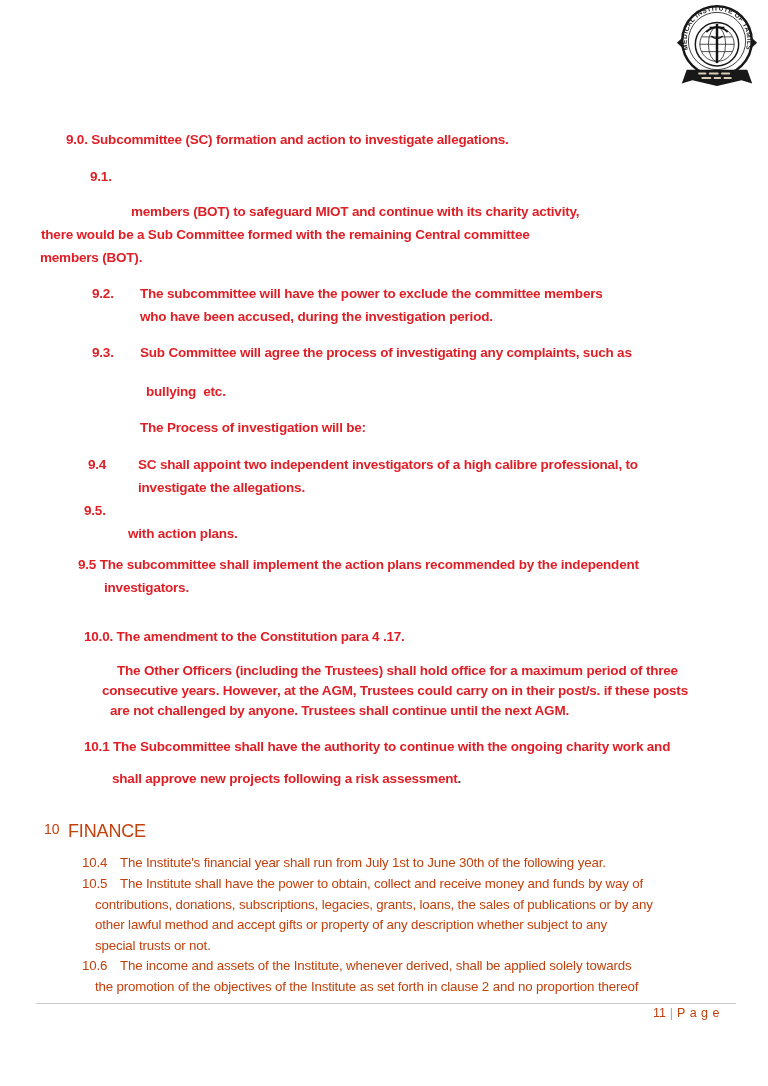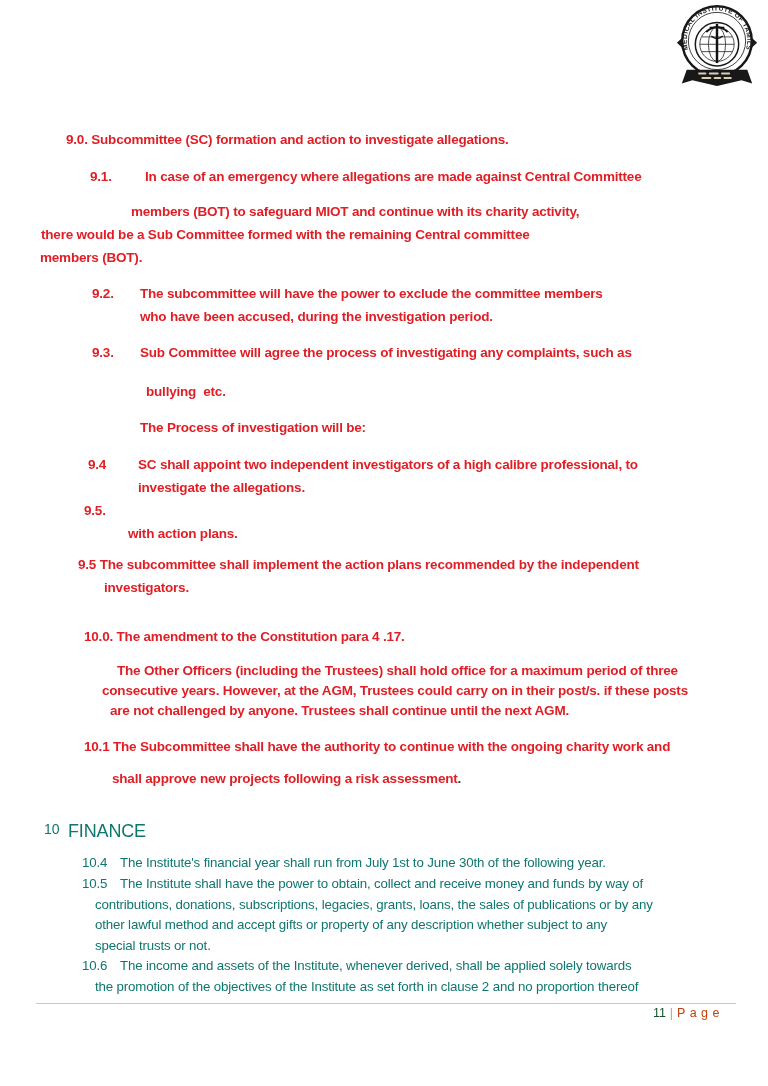--- a/index.html
+++ b/index.html
@@ -2,27 +2,27 @@
 <html><head>
 <meta charset="utf-8">
 <style>
   html,body{margin:0;padding:0;background:#ffffff;}
   .page{
     position:relative;width:768px;height:1086px;background:#ffffff;overflow:hidden;
     font-family:"Liberation Sans","DejaVu Sans",sans-serif;
   }
   .ln{position:absolute;white-space:pre;line-height:1;}
   .red{color:#e01e25;font-weight:700;font-size:13.5px;letter-spacing:-0.2px;}
-  .blk{color:#0f766e;font-weight:400;font-size:13.3px;letter-spacing:-0.15px;}
+  .blk{color:#c2410c;font-weight:400;font-size:13.3px;letter-spacing:-0.15px;}
   .u{text-underline-offset:3px;}
   .darkdot{color:#3a3a3a;}
   .seal{position:absolute;left:676px;top:5px;}
   .footer-rule{position:absolute;left:36px;top:1003px;width:700px;height:1px;background:#c9c9c9;}
   .footer{position:absolute;top:1007px;right:48px;font-size:12.5px;line-height:1;}
-  .pg-num{color:#14532d;text-align:center;}
+  .pg-num{color:#c2410c;text-align:center;}
   .pg-sep{color:#a6a6a6;margin:0 4px;}
   .pg-label{color:#c2410c;letter-spacing:0.5px;text-align:center;}
 </style>
 </head>
 <body>
 
 <div class="page">
 
   <svg class="seal" width="82" height="90" viewBox="0 0 100 110">
     <path d="M50 0 L99 46 L50 92 L1 46 Z" fill="#181818"></path>
@@ -55,21 +55,20 @@
       <rect x="55" y="82.5" width="11" height="2.4" rx="1"></rect>
       <rect x="31" y="88" width="12" height="2.4" rx="1"></rect>
       <rect x="46" y="88" width="9" height="2.4" rx="1"></rect>
       <rect x="58" y="88" width="10" height="2.4" rx="1"></rect>
     </g>
   </svg>
 
   <div class="ln red u" style="left:66px;top:133px">9.0. Subcommittee (SC) formation and action to investigate allegations.</div>
 
   <div class="ln red" style="left:90px;top:170px">9.1.</div>
-  <div class="ln red" style="left:145px;top:170px">In case of an emergency where allegations are made against Central Committee</div>
   <div class="ln red" style="left:131px;top:205px">members (BOT) to safeguard MIOT and continue with its charity activity,</div>
   <div class="ln red" style="left:41px;top:228px">there would be a Sub Committee formed with the remaining Central committee</div>
   <div class="ln red" style="left:40px;top:251px">members (BOT).</div>
 
   <div class="ln red" style="left:92px;top:287px">9.2.</div>
   <div class="ln red" style="left:140px;top:287px">The subcommittee will have the power to exclude the committee members</div>
   <div class="ln red" style="left:140px;top:310px">who have been accused, during the investigation period.</div>
 
   <div class="ln red" style="left:92px;top:346px">9.3.</div>
   <div class="ln red" style="left:140px;top:346px">Sub Committee will agree the process of investigating any complaints, such as</div>

